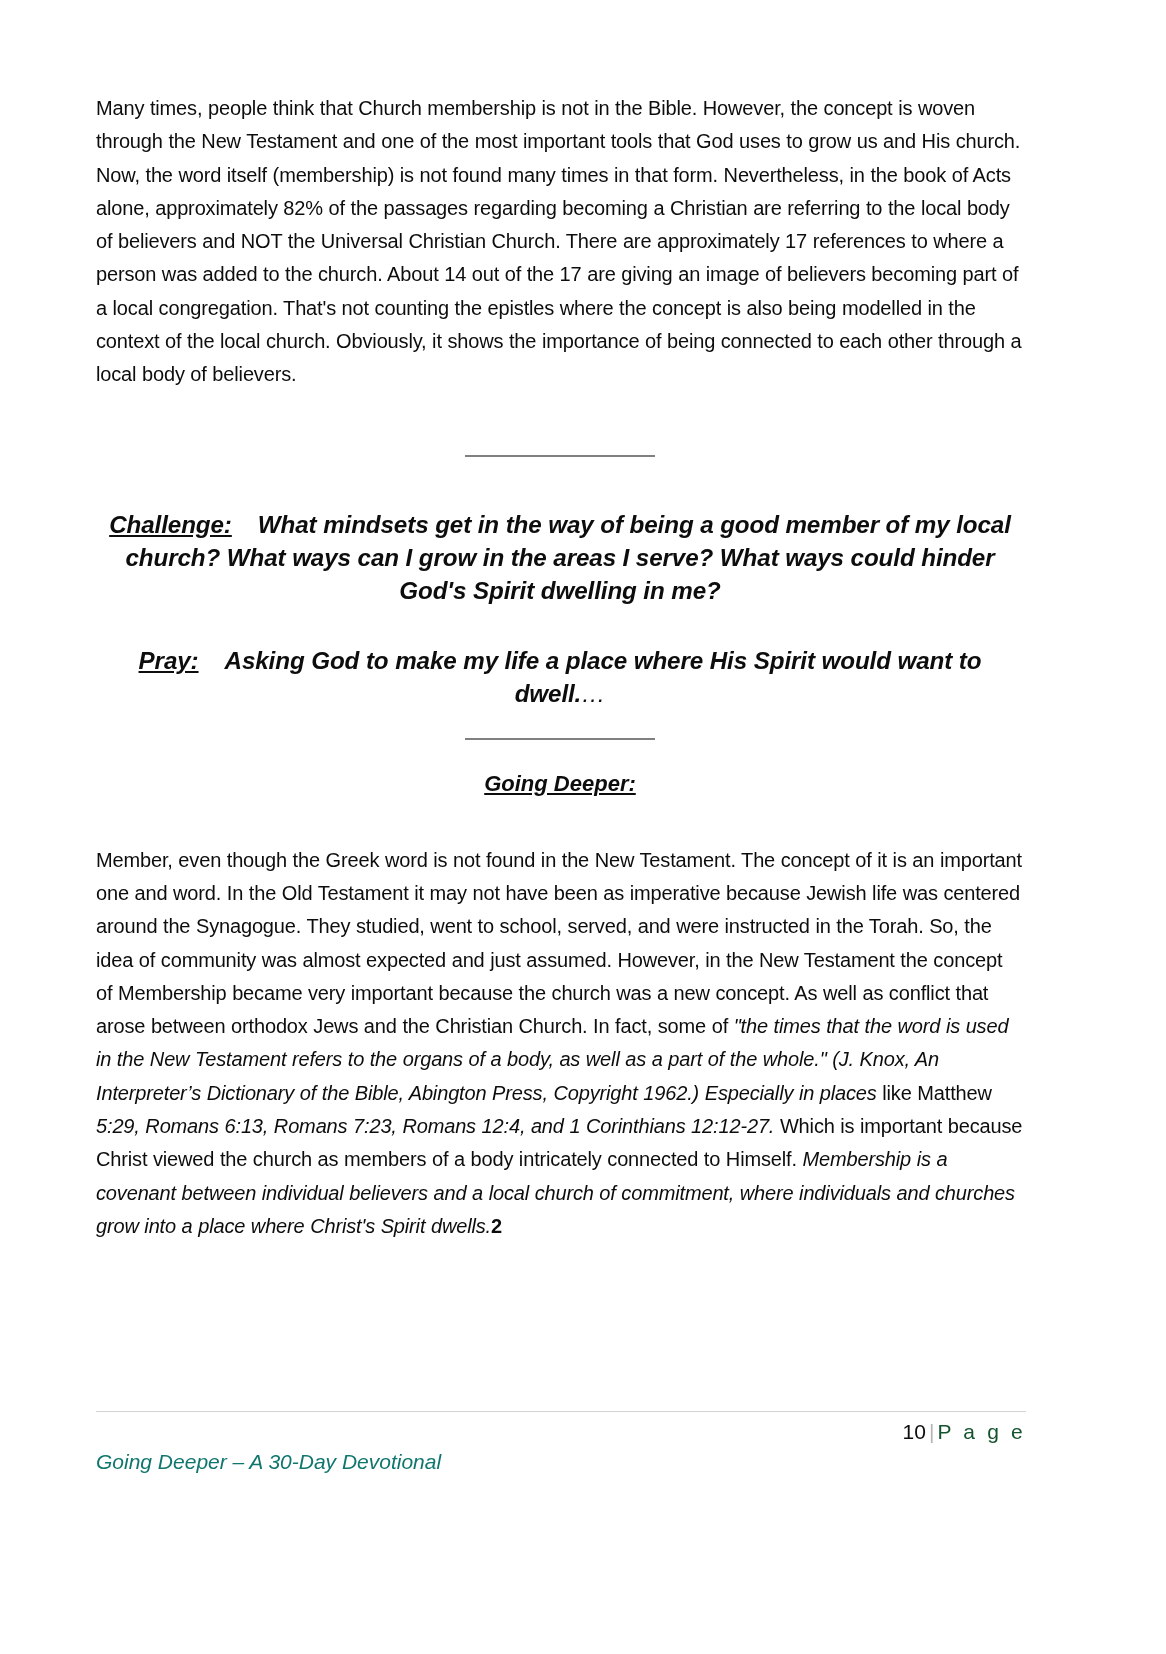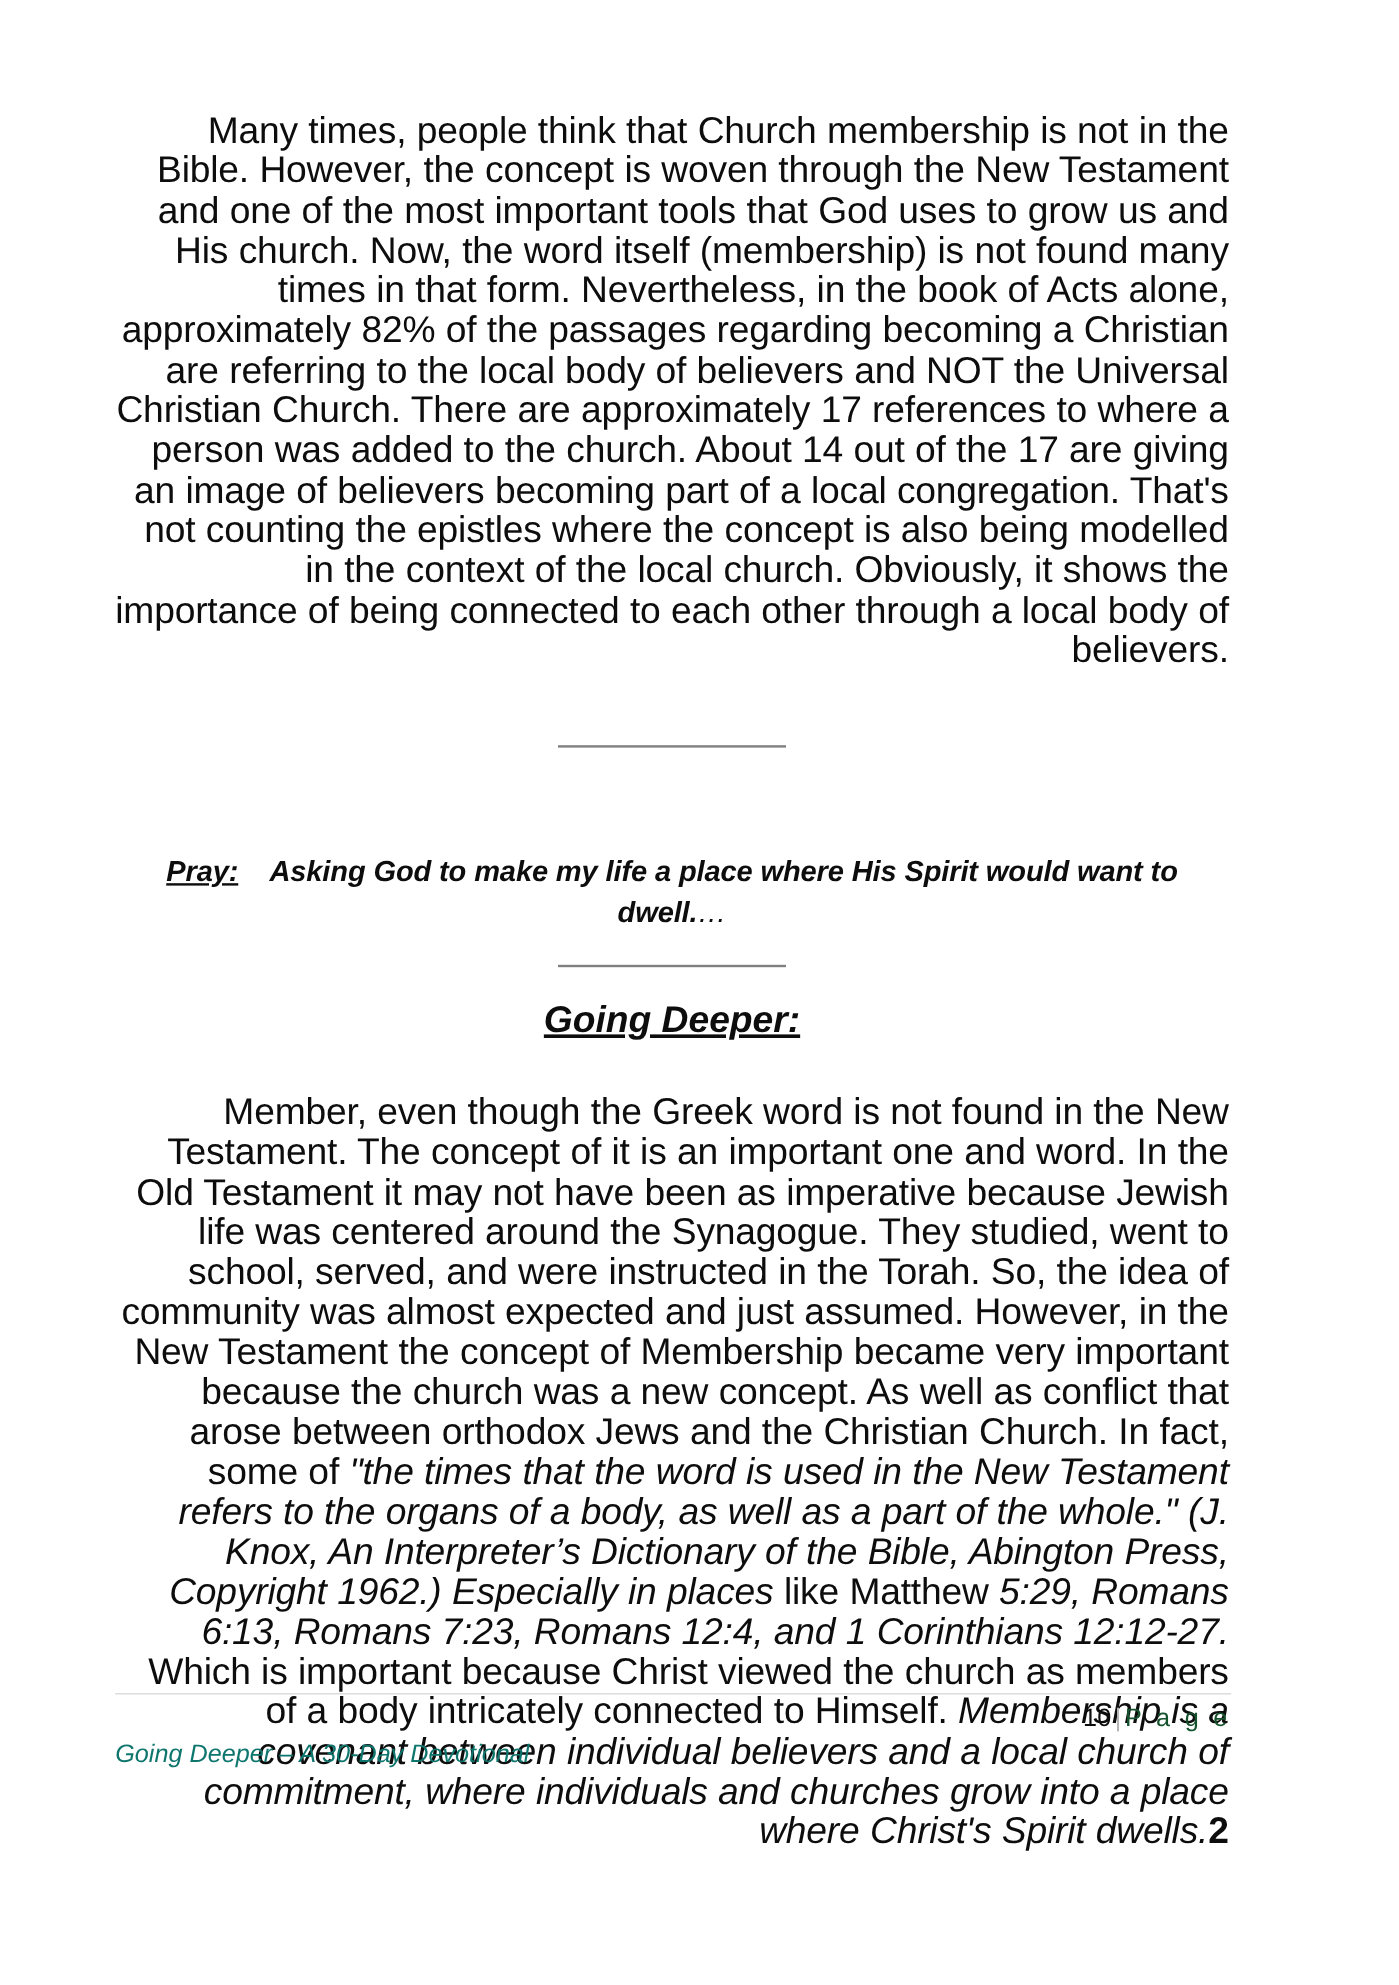--- a/index.html
+++ b/index.html
@@ -24,23 +24,23 @@
     overflow: hidden;
   }
   .content {
     position: absolute;
     left: 96px;
     top: 92px;
     width: 928px;
   }
   p.body-para {
     margin: 0;
-    font-size: 31px;
+    font-size: 20px;
     line-height: 33.3px;
-    text-align: right;
+    text-align: left;
     letter-spacing: -0.15px;
     word-spacing: 0.2px;
   }
   .gap-md { height: 36px; }
   .gap-lg { height: 44px; }
   .gap-xs { height: 20px; }
 
   .it { font-style: italic; }
   .b  { font-weight: bold; }
 
@@ -66,21 +66,21 @@
     letter-spacing: -0.1px;
   }
   p.heading-para .lead {
     text-decoration: underline;
   }
   .tab { display: inline-block; width: 26px; }
 
   p.center-head {
     margin: 0;
     text-align: center;
-    font-size: 31px;
+    font-size: 22px;
     line-height: 33px;
     font-weight: bold;
     font-style: italic;
     text-decoration: underline;
   }
 
   .ellipsis-light {
     font-weight: normal;
     font-style: italic;
   }
@@ -132,20 +132,23 @@
 
 
     <div class="gap-xs"></div>
 
     <div class="rule-wrap">
       <span class="rule"></span>
     </div>
 
     <div class="gap-lg"></div>
 
+    <p class="heading-para">
+      <span class="lead">Challenge:</span><span class="tab"></span><span>What mindsets get in the way of being a good member of my local church?  What ways can I grow in the areas I serve? What ways could hinder God's Spirit dwelling in me?</span>
+    </p>
 
     <div class="gap-md"></div>
 
     <p class="heading-para">
       <span class="lead">Pray:</span><span class="tab"></span><span>Asking God to make my life a place where His Spirit would want to dwell.</span><span class="ellipsis-light">…</span>
     </p>
 
     <div class="gap-xs"></div>
 
     <div class="rule-wrap">

